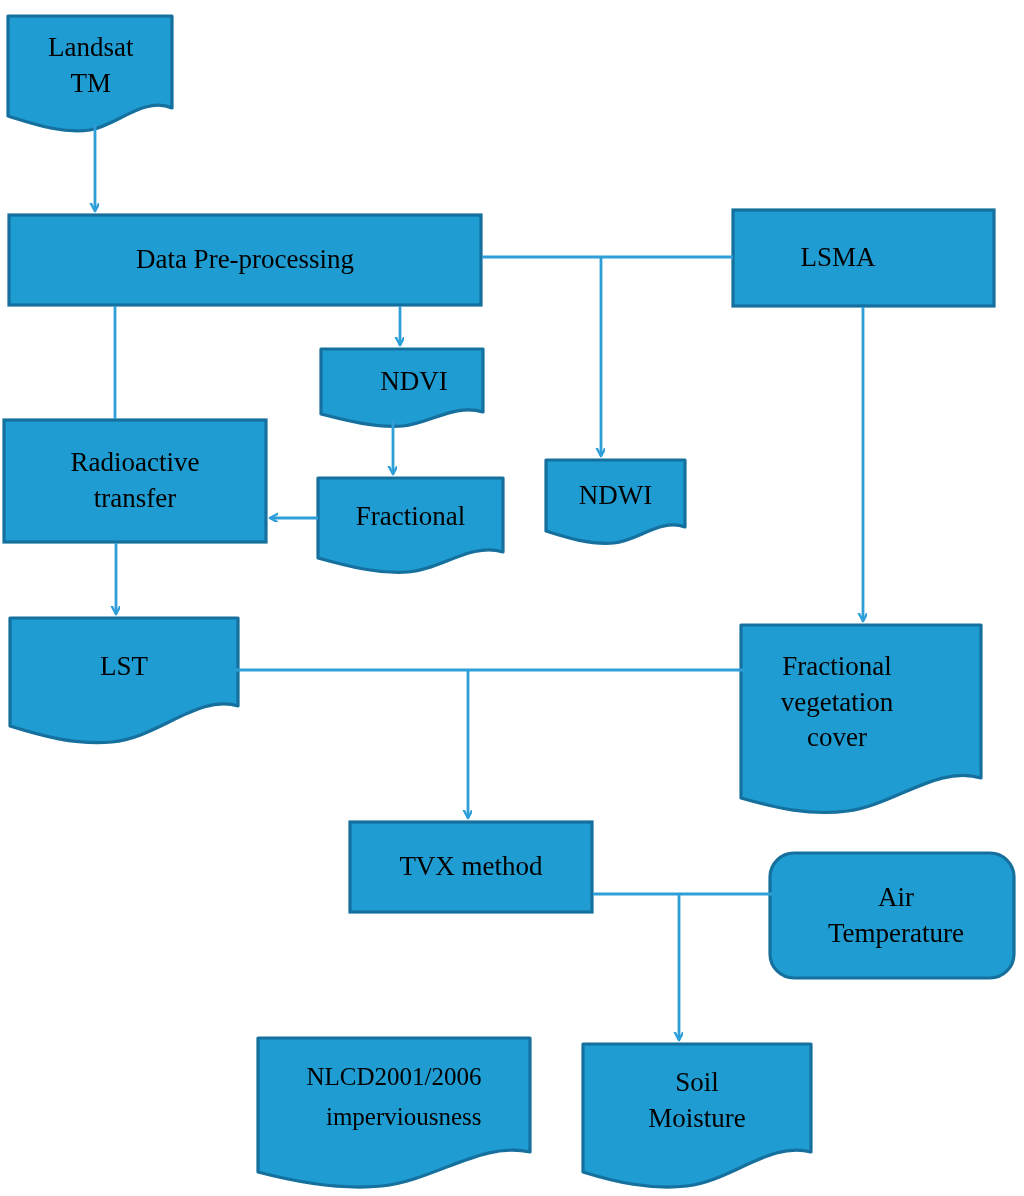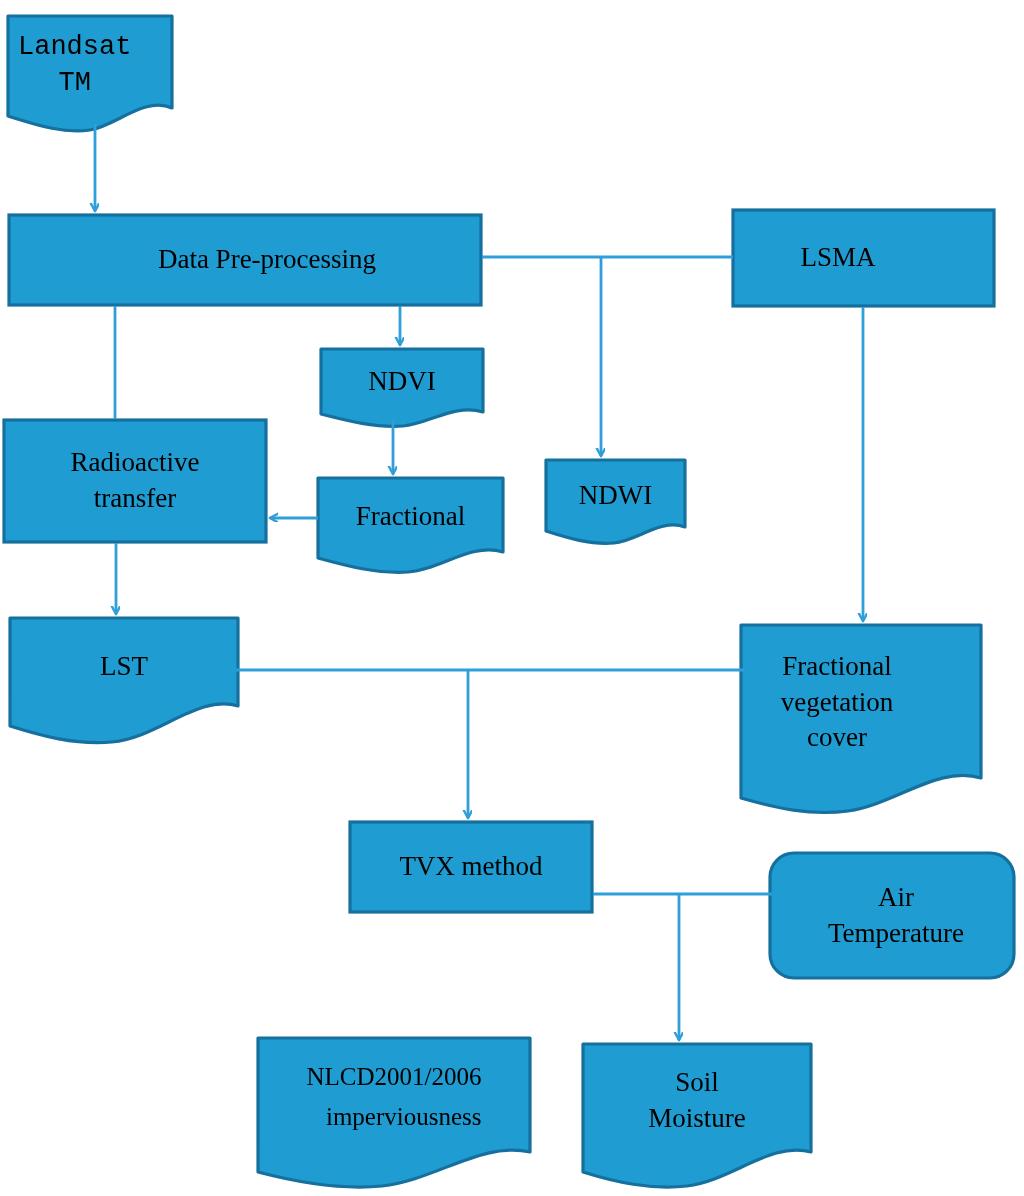--- a/index.html
+++ b/index.html
@@ -104,28 +104,28 @@
       <path d="M 236 670 L 744 670"></path>
 
       <path d="M 468 670 L 468 818" marker-end="url(#arrowhead)"></path>
 
       <path d="M 593 894 L 772 894"></path>
 
       <path d="M 679 894 L 679 1040" marker-end="url(#arrowhead)"></path>
     </g>
   </svg>
 
-  <div class="node-label" style="left:8px; top:16px; width:164px; height:100px; align-items:flex-start; padding-left:10px; box-sizing:border-box;font-family:Liberation Mono, monospace;">Landsat
+  <div class="node-label" style="left:8px; top:16px; width:164px; height:100px; align-items:flex-start; padding-left:40px; box-sizing:border-box;">Landsat
 TM</div>
 
-  <div class="node-label" style="left:9px; top:215px; width:472px; height:90px;padding-left:22px;">Data Pre-processing</div>
+  <div class="node-label" style="left:9px; top:215px; width:472px; height:90px;">Data Pre-processing</div>
 
   <div class="node-label" style="left:733px; top:210px; width:210px; height:96px;">LSMA</div>
 
-  <div class="node-label" style="left:321px; top:349px; width:162px; height:66px;">NDVI</div>
+  <div class="node-label" style="left:321px; top:349px; width:162px; height:66px;padding-left:12px;">NDVI</div>
 
   <div class="node-label" style="left:4px; top:420px; width:262px; height:122px;">Radioactive
 transfer</div>
 
   <div class="node-label" style="left:318px; top:478px; width:185px; height:78px;">Fractional</div>
 
   <div class="node-label" style="left:546px; top:460px; width:139px; height:72px;">NDWI</div>
 
   <div class="node-label" style="left:10px; top:618px; width:228px; height:98px;">LST</div>
 

